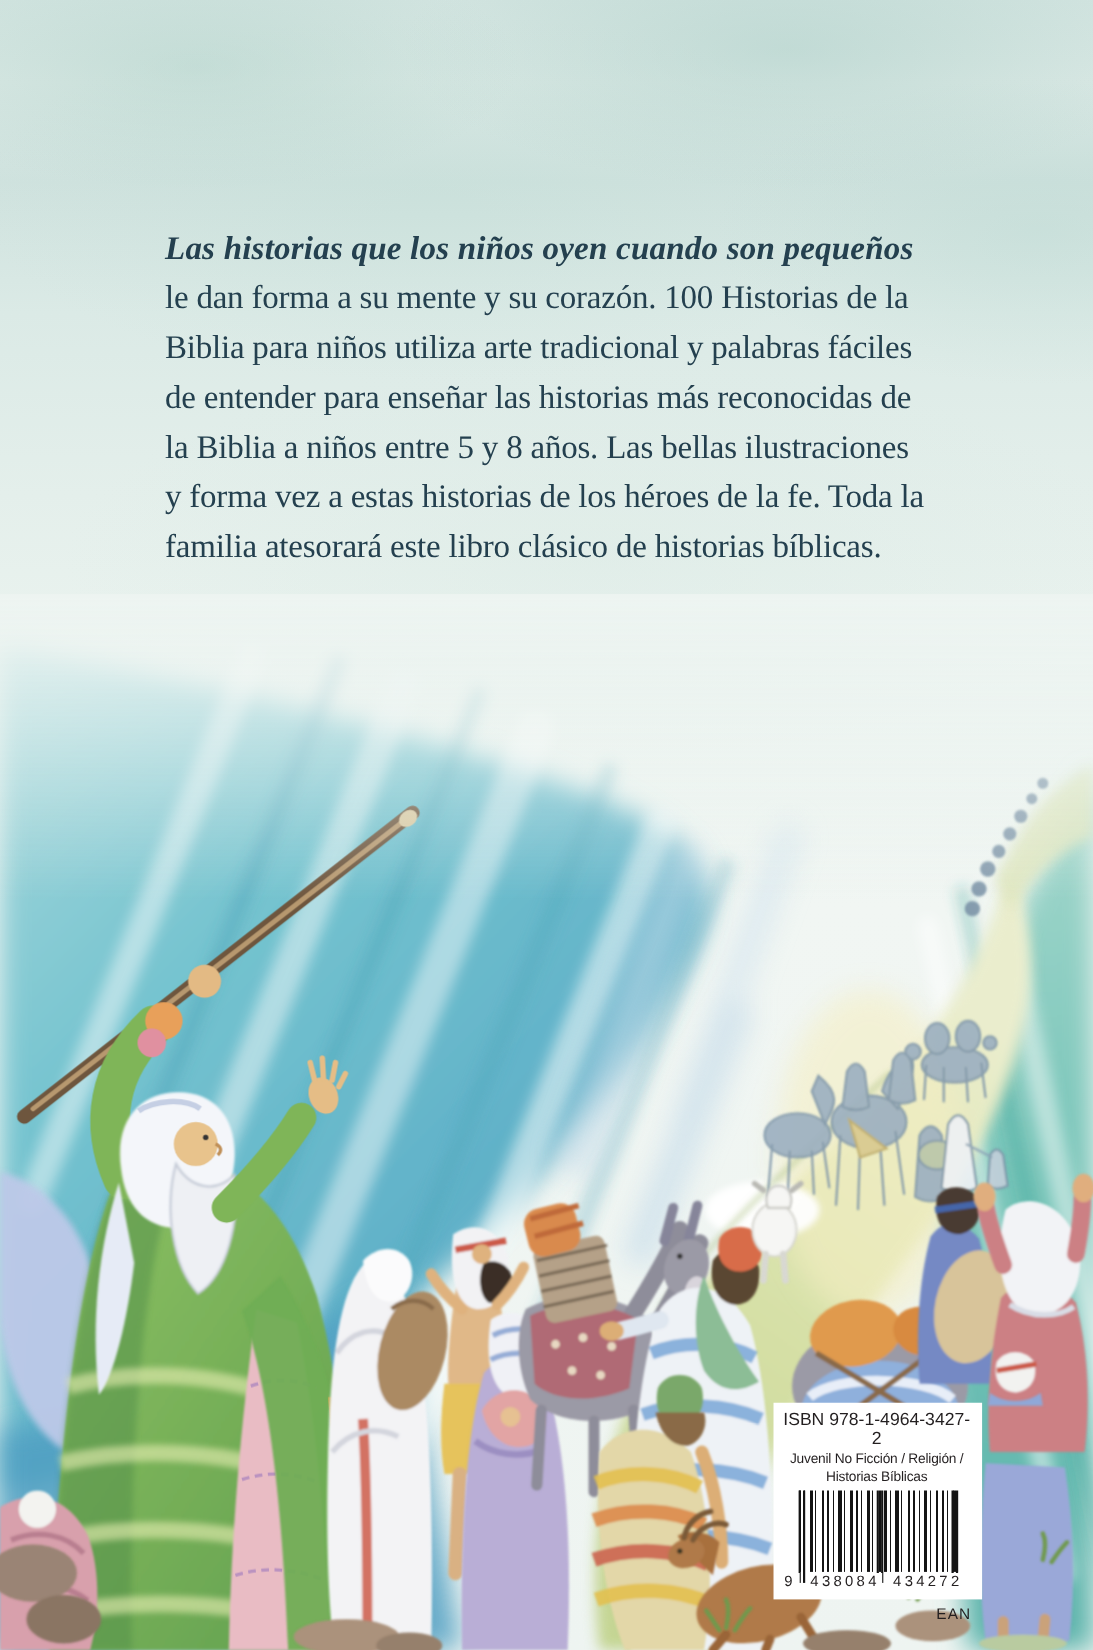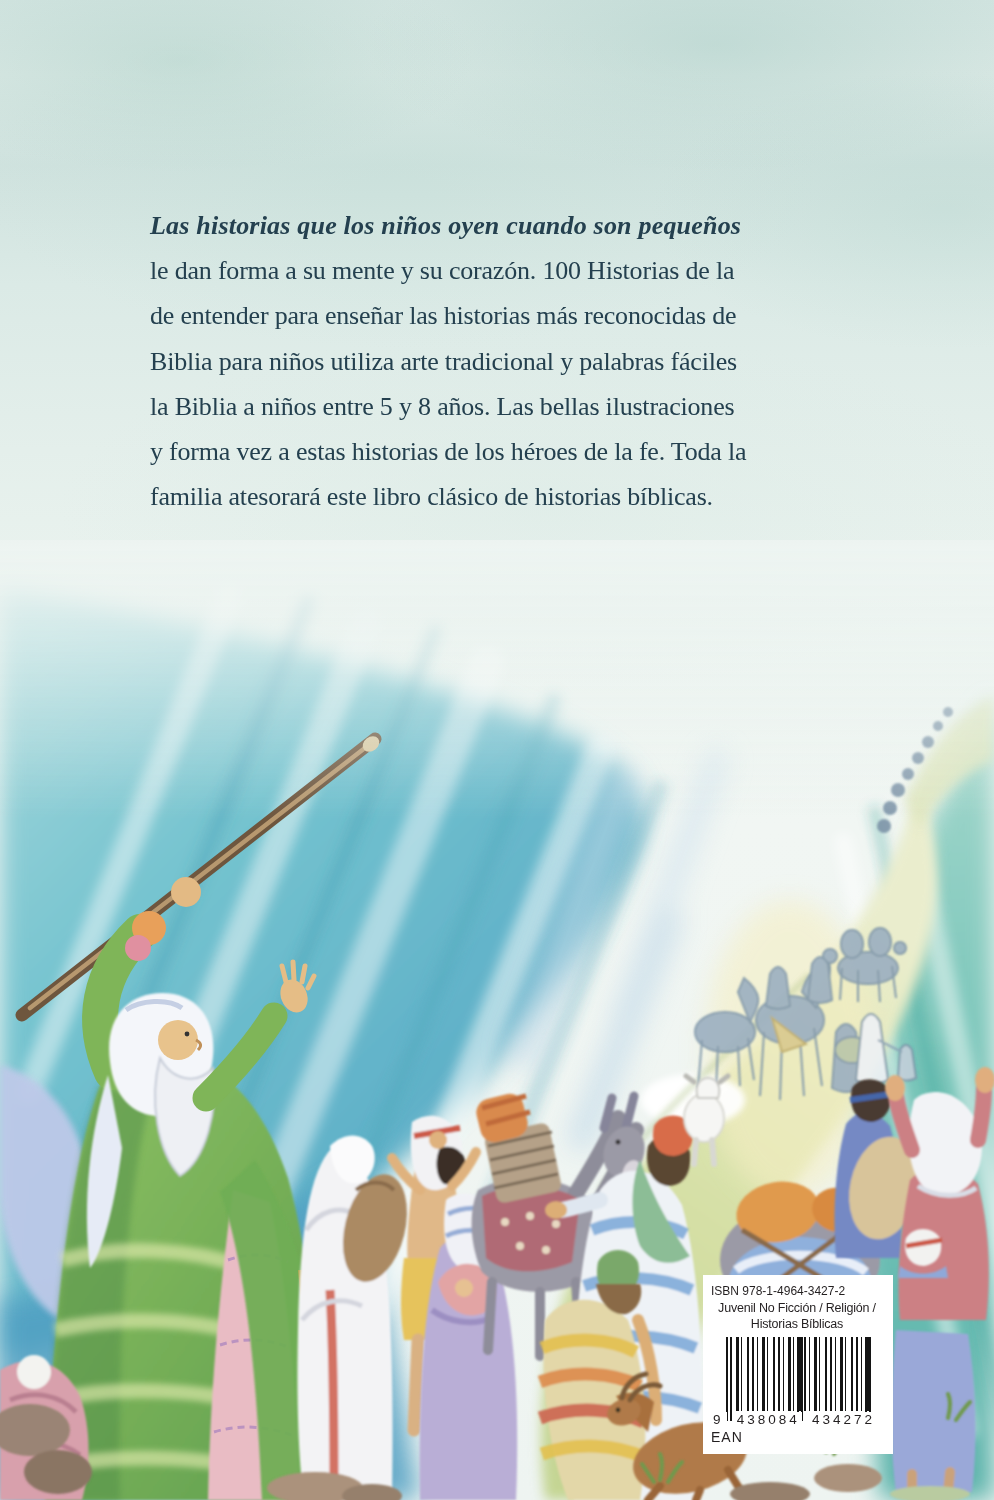--- a/index.html
+++ b/index.html
@@ -23,34 +23,34 @@
     pointer-events:none;
   }
   .illustration{position:absolute;left:0;top:0;width:994px;height:1500px;}
 
   
   .blurb{
     position:absolute;left:150px;top:203px;width:740px;
     color:#24404f;
   }
   .bl{
-    font-size:26px;line-height:45.2px;letter-spacing:-0.2px;
+    font-size:30px;line-height:45.2px;letter-spacing:-0.2px;
     white-space:nowrap;
   }
   .bl .italic{}
   .bl .bold-italic{font-style:italic;font-weight:bold;letter-spacing:0.2px;}
 
   
   .isbn-box{
     position:absolute;left:703px;top:1275px;width:190px;height:179px;
     background:#ffffff;color:#231f20;
     font-family:"Liberation Sans", sans-serif;
     box-sizing:border-box;padding:7px 10px 0 8px;
   }
-  .isbn-line{font-size:12px;line-height:18px;text-align:left;letter-spacing:0;}
+  .isbn-line{font-size:16px;line-height:18px;text-align:center;letter-spacing:0;}
   .cat-line{font-size:12.5px;line-height:16px;text-align:center;letter-spacing:-0.2px;}
   .barcode{position:relative;margin-top:5px;height:92px;}
   .bars{
     position:absolute;left:15px;right:12px;top:0;height:74px;
     background:
       repeating-linear-gradient(90deg,
         #141414 0 2px, transparent 2px 5px,
         #141414 5px 6px, transparent 6px 10px,
         #141414 10px 13px, transparent 13px 15px,
         #141414 15px 16px, transparent 16px 21px,
@@ -60,21 +60,21 @@
   .guard.g1{left:15px;} .guard.g1b{left:19px;}
   .guard.g2{left:50%;} .guard.g2b{left:calc(50% + 4px);}
   .guard.g3{right:16px;} .guard.g3b{right:12px;}
   .digits{
     position:absolute;left:0;right:6px;top:72px;height:18px;
     display:flex;justify-content:space-between;align-items:flex-end;
     font-size:13.5px;background:transparent;
   }
   .digits span{background:#fff;padding:0 2px;letter-spacing:3px;}
   .digits span:first-child{letter-spacing:0;padding-right:6px;}
-  .ean{font-size:14px;text-align:left;margin-top:0px;letter-spacing:1px;}
+  .ean{font-size:14px;text-align:right;margin-top:12px;letter-spacing:1px;}
 </style>
 </head>
 <body>
 
 <div class="page">
 
   <svg class="illustration" viewBox="0 0 994 1500" aria-hidden="true">
     <defs>
       <filter id="b12" x="-30%" y="-30%" width="160%" height="160%">
           <feGaussianBlur stdDeviation="12"></feGaussianBlur>
@@ -421,22 +421,22 @@
         <path d="M948,1418 q4,-16 0,-24 M956,1420 q8,-12 14,-18"></path>
       </g>
     </g>
 
     <rect x="0" y="540" width="994" height="280" fill="url(#gFade)"></rect>
   </svg>
 
   <div class="blurb">
       <div class="bl"><span class="bold-italic">Las historias que los niños oyen cuando son pequeños</span></div>
       <div class="bl"><span>le dan forma a su mente y su corazón. </span><span class="italic">100 Historias de la</span></div>
+      <div class="bl"><span class="italic">Biblia para niños</span><span> utiliza arte tradicional y palabras fáciles</span></div>
       <div class="bl"><span>de entender para enseñar las historias más reconocidas de</span></div>
-      <div class="bl"><span class="italic">Biblia para niños</span><span> utiliza arte tradicional y palabras fáciles</span></div>
       <div class="bl"><span>la Biblia a niños entre 5 y 8 años. Las bellas ilustraciones</span></div>
       <div class="bl"><span>y forma vez a estas historias de los héroes de la fe. Toda la</span></div>
       <div class="bl"><span>familia atesorará este libro clásico de historias bíblicas.</span></div>
     </div>
 
   <div class="isbn-box">
     <div class="isbn-line">ISBN 978-1-4964-3427-2</div>
     <div class="cat-line">Juvenil No Ficción / Religión /</div>
     <div class="cat-line">Historias Bíblicas</div>
     <div class="barcode">

